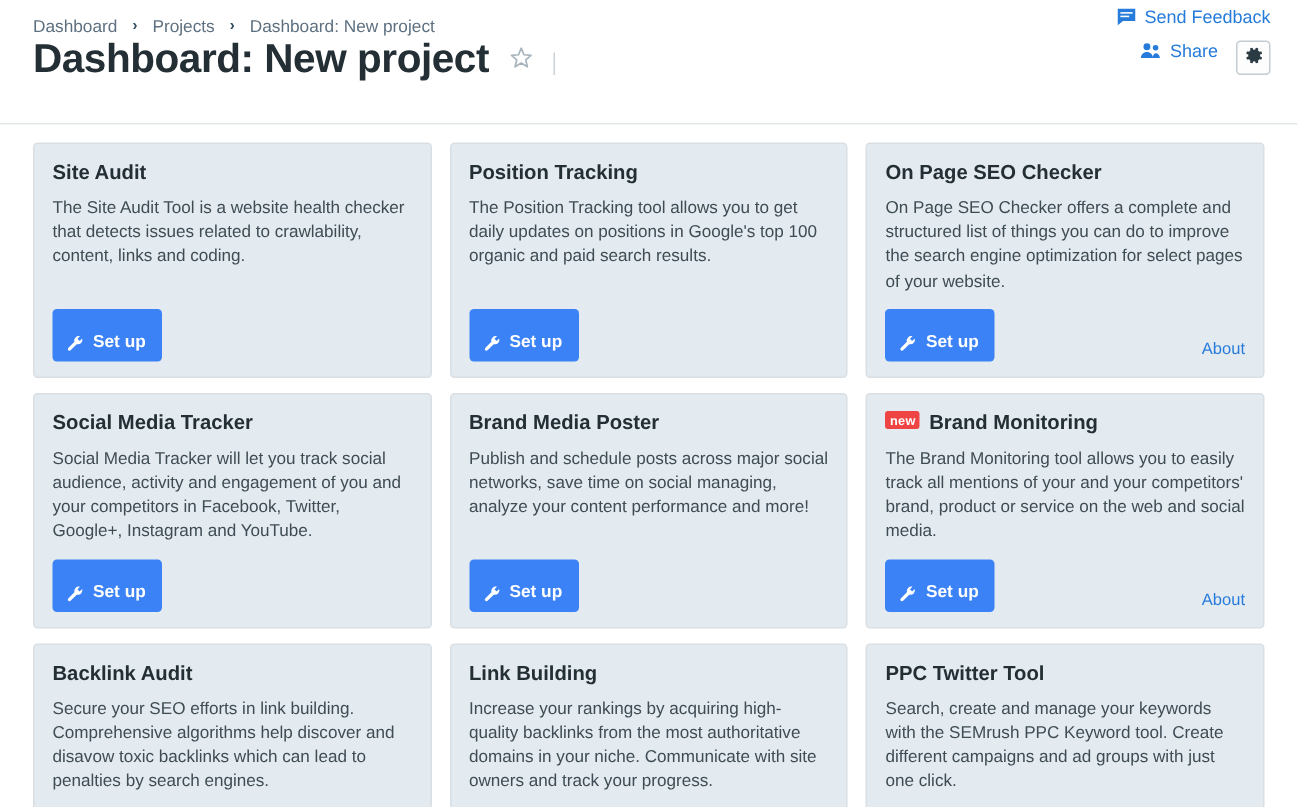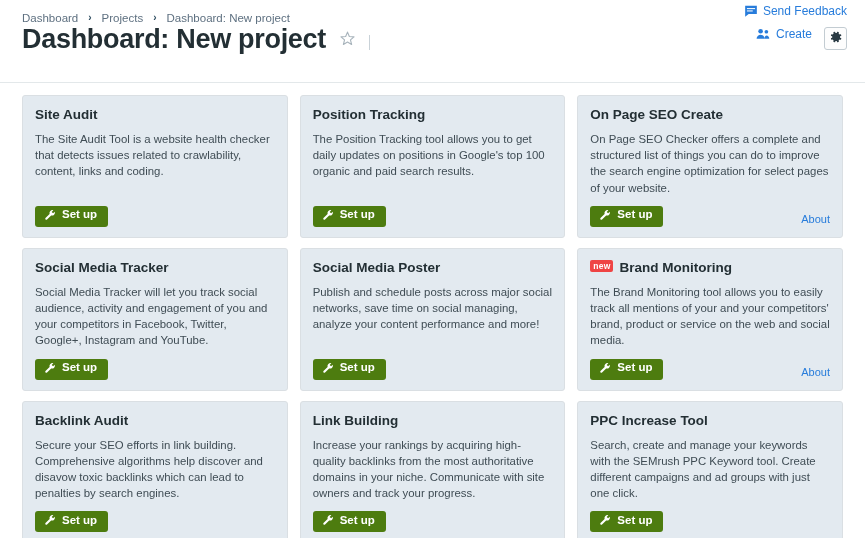--- a/index.html
+++ b/index.html
@@ -162,28 +162,28 @@
     color: #3f4c54;
     margin: 0 0 10px 0;
     flex: 1 1 auto;
   }
   .card-footer {
     display: flex;
     align-items: flex-end;
     justify-content: space-between;
   }
   .setup-btn {
-    background: #4d7c0f;
+    background: #3b82f6;
     border: none;
     border-radius: 3px;
     color: #ffffff;
     font-size: 11.5px;
     font-weight: bold;
     font-family: inherit;
-    padding: 3px 11px 6px 9px;
+    padding: 17px 11px 6px 9px;
     display: inline-flex;
     align-items: center;
     cursor: pointer;
     line-height: 1;
   }
   .setup-btn .wrench { margin-right: 6px; display: inline-flex; }
   .about-link {
     font-size: 11px;
     color: #277cdb;
     text-decoration: none;
@@ -231,21 +231,21 @@
 
     <div class="action-line">
       <span class="act-ico">
         <svg width="15" height="13" viewBox="0 0 26 20" fill="#277cdb">
           <circle cx="8" cy="6" r="4"></circle>
           <circle cx="18" cy="7" r="3.2"></circle>
           <path d="M1 19c0-4 3.2-7 7-7s7 3 7 7z"></path>
           <path d="M14.5 19c0-3.2 1.8-5.6 4-5.6S23 15.8 23 19z"></path>
         </svg>
       </span>
-      <a class="action-link" href="#">Create</a>
+      <a class="action-link" href="#">Share</a>
 
       <button class="gear-btn">
         <span>
           <svg width="14" height="14" viewBox="0 0 24 24" fill="#2b3b44">
             <path d="M12 8.2a3.8 3.8 0 1 0 0 7.6 3.8 3.8 0 0 0 0-7.6zm0 5.9a2.1 2.1 0 1 1 0-4.2 2.1 2.1 0 0 1 0 4.2z"></path>
             <path d="M20.6 13.6l-1.7-.5a7 7 0 0 0 0-2.2l1.7-.5a.7.7 0 0 0 .5-.8l-.5-1.8a.7.7 0 0 0-.8-.5l-1.7.4a7 7 0 0 0-1.6-1.6l.4-1.7a.7.7 0 0 0-.5-.8l-1.8-.5a.7.7 0 0 0-.8.5l-.5 1.7a7 7 0 0 0-2.2 0l-.5-1.7a.7.7 0 0 0-.8-.5l-1.8.5a.7.7 0 0 0-.5.8l.4 1.7A7 7 0 0 0 6.3 7.7l-1.7-.4a.7.7 0 0 0-.8.5l-.5 1.8a.7.7 0 0 0 .5.8l1.7.5a7 7 0 0 0 0 2.2l-1.7.5a.7.7 0 0 0-.5.8l.5 1.8a.7.7 0 0 0 .8.5l1.7-.4a7 7 0 0 0 1.6 1.6l-.4 1.7a.7.7 0 0 0 .5.8l1.8.5a.7.7 0 0 0 .8-.5l.5-1.7a7 7 0 0 0 2.2 0l.5 1.7a.7.7 0 0 0 .8.5l1.8-.5a.7.7 0 0 0 .5-.8l-.4-1.7a7 7 0 0 0 1.6-1.6l1.7.4a.7.7 0 0 0 .8-.5l.5-1.8a.7.7 0 0 0-.5-.8z"></path>
           </svg>
         </span>
       </button>
     </div>
@@ -284,21 +284,21 @@
               <path d="M21.6 5.3l-3.4 3.4-2.9-2.9 3.4-3.4a6 6 0 0 0-7.5 7.4L3 18a2.2 2.2 0 0 0 3.1 3.1l8.2-8.2a6 6 0 0 0 7.3-7.6z"></path>
             </svg>
           </span>
           <span>Set up</span>
         </button>
         <span class="about-spacer"></span>
       </div>
     </div>
     <div class="card">
       <div class="card-title">
-        <span>On Page SEO Create</span>
+        <span>On Page SEO Checker</span>
       </div>
       <p class="card-desc">On Page SEO Checker offers a complete and structured list of things you can do to improve the search engine optimization for select pages of your website.</p>
       <div class="card-footer">
         <button class="setup-btn">
           <span class="wrench">
             <svg width="12" height="12" viewBox="0 0 24 24" fill="#ffffff">
               <path d="M21.6 5.3l-3.4 3.4-2.9-2.9 3.4-3.4a6 6 0 0 0-7.5 7.4L3 18a2.2 2.2 0 0 0 3.1 3.1l8.2-8.2a6 6 0 0 0 7.3-7.6z"></path>
             </svg>
           </span>
           <span>Set up</span>
@@ -318,21 +318,21 @@
               <path d="M21.6 5.3l-3.4 3.4-2.9-2.9 3.4-3.4a6 6 0 0 0-7.5 7.4L3 18a2.2 2.2 0 0 0 3.1 3.1l8.2-8.2a6 6 0 0 0 7.3-7.6z"></path>
             </svg>
           </span>
           <span>Set up</span>
         </button>
         <span class="about-spacer"></span>
       </div>
     </div>
     <div class="card">
       <div class="card-title">
-        <span>Social Media Poster</span>
+        <span>Brand Media Poster</span>
       </div>
       <p class="card-desc">Publish and schedule posts across major social networks, save time on social managing, analyze your content performance and more!</p>
       <div class="card-footer">
         <button class="setup-btn">
           <span class="wrench">
             <svg width="12" height="12" viewBox="0 0 24 24" fill="#ffffff">
               <path d="M21.6 5.3l-3.4 3.4-2.9-2.9 3.4-3.4a6 6 0 0 0-7.5 7.4L3 18a2.2 2.2 0 0 0 3.1 3.1l8.2-8.2a6 6 0 0 0 7.3-7.6z"></path>
             </svg>
           </span>
           <span>Set up</span>
@@ -387,21 +387,21 @@
               <path d="M21.6 5.3l-3.4 3.4-2.9-2.9 3.4-3.4a6 6 0 0 0-7.5 7.4L3 18a2.2 2.2 0 0 0 3.1 3.1l8.2-8.2a6 6 0 0 0 7.3-7.6z"></path>
             </svg>
           </span>
           <span>Set up</span>
         </button>
         <span class="about-spacer"></span>
       </div>
     </div>
     <div class="card">
       <div class="card-title">
-        <span>PPC Increase Tool</span>
+        <span>PPC Twitter Tool</span>
       </div>
       <p class="card-desc">Search, create and manage your keywords with the SEMrush PPC Keyword tool. Create different campaigns and ad groups with just one click.</p>
       <div class="card-footer">
         <button class="setup-btn">
           <span class="wrench">
             <svg width="12" height="12" viewBox="0 0 24 24" fill="#ffffff">
               <path d="M21.6 5.3l-3.4 3.4-2.9-2.9 3.4-3.4a6 6 0 0 0-7.5 7.4L3 18a2.2 2.2 0 0 0 3.1 3.1l8.2-8.2a6 6 0 0 0 7.3-7.6z"></path>
             </svg>
           </span>
           <span>Set up</span>

